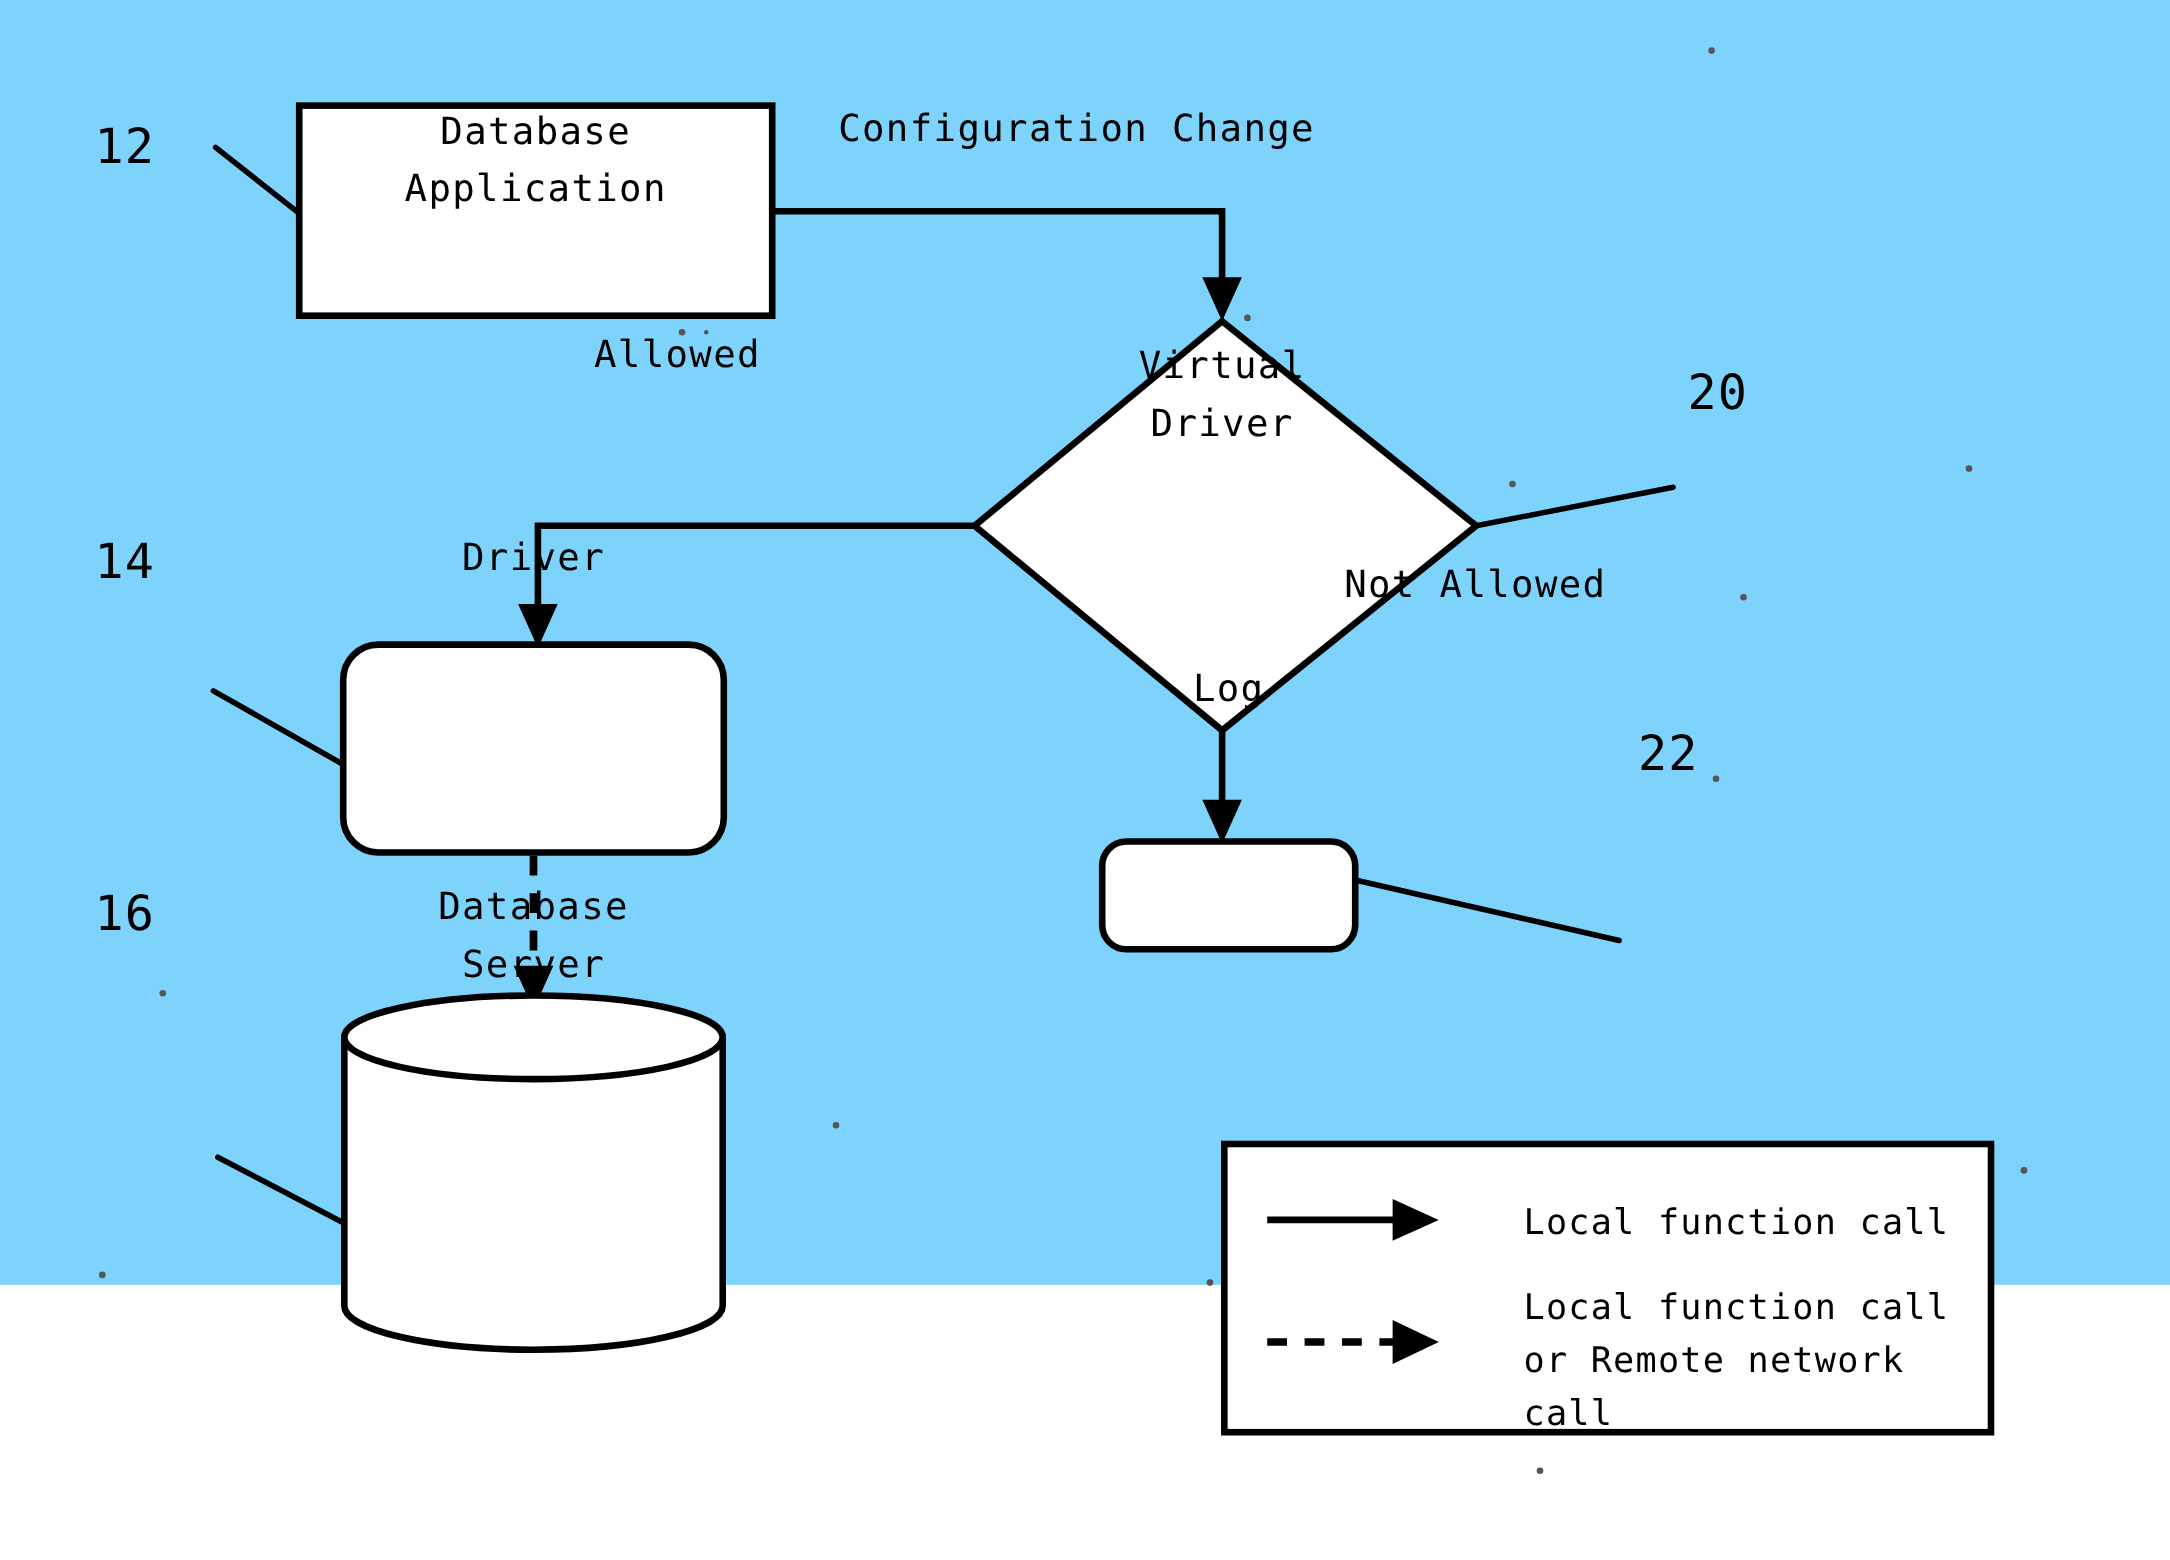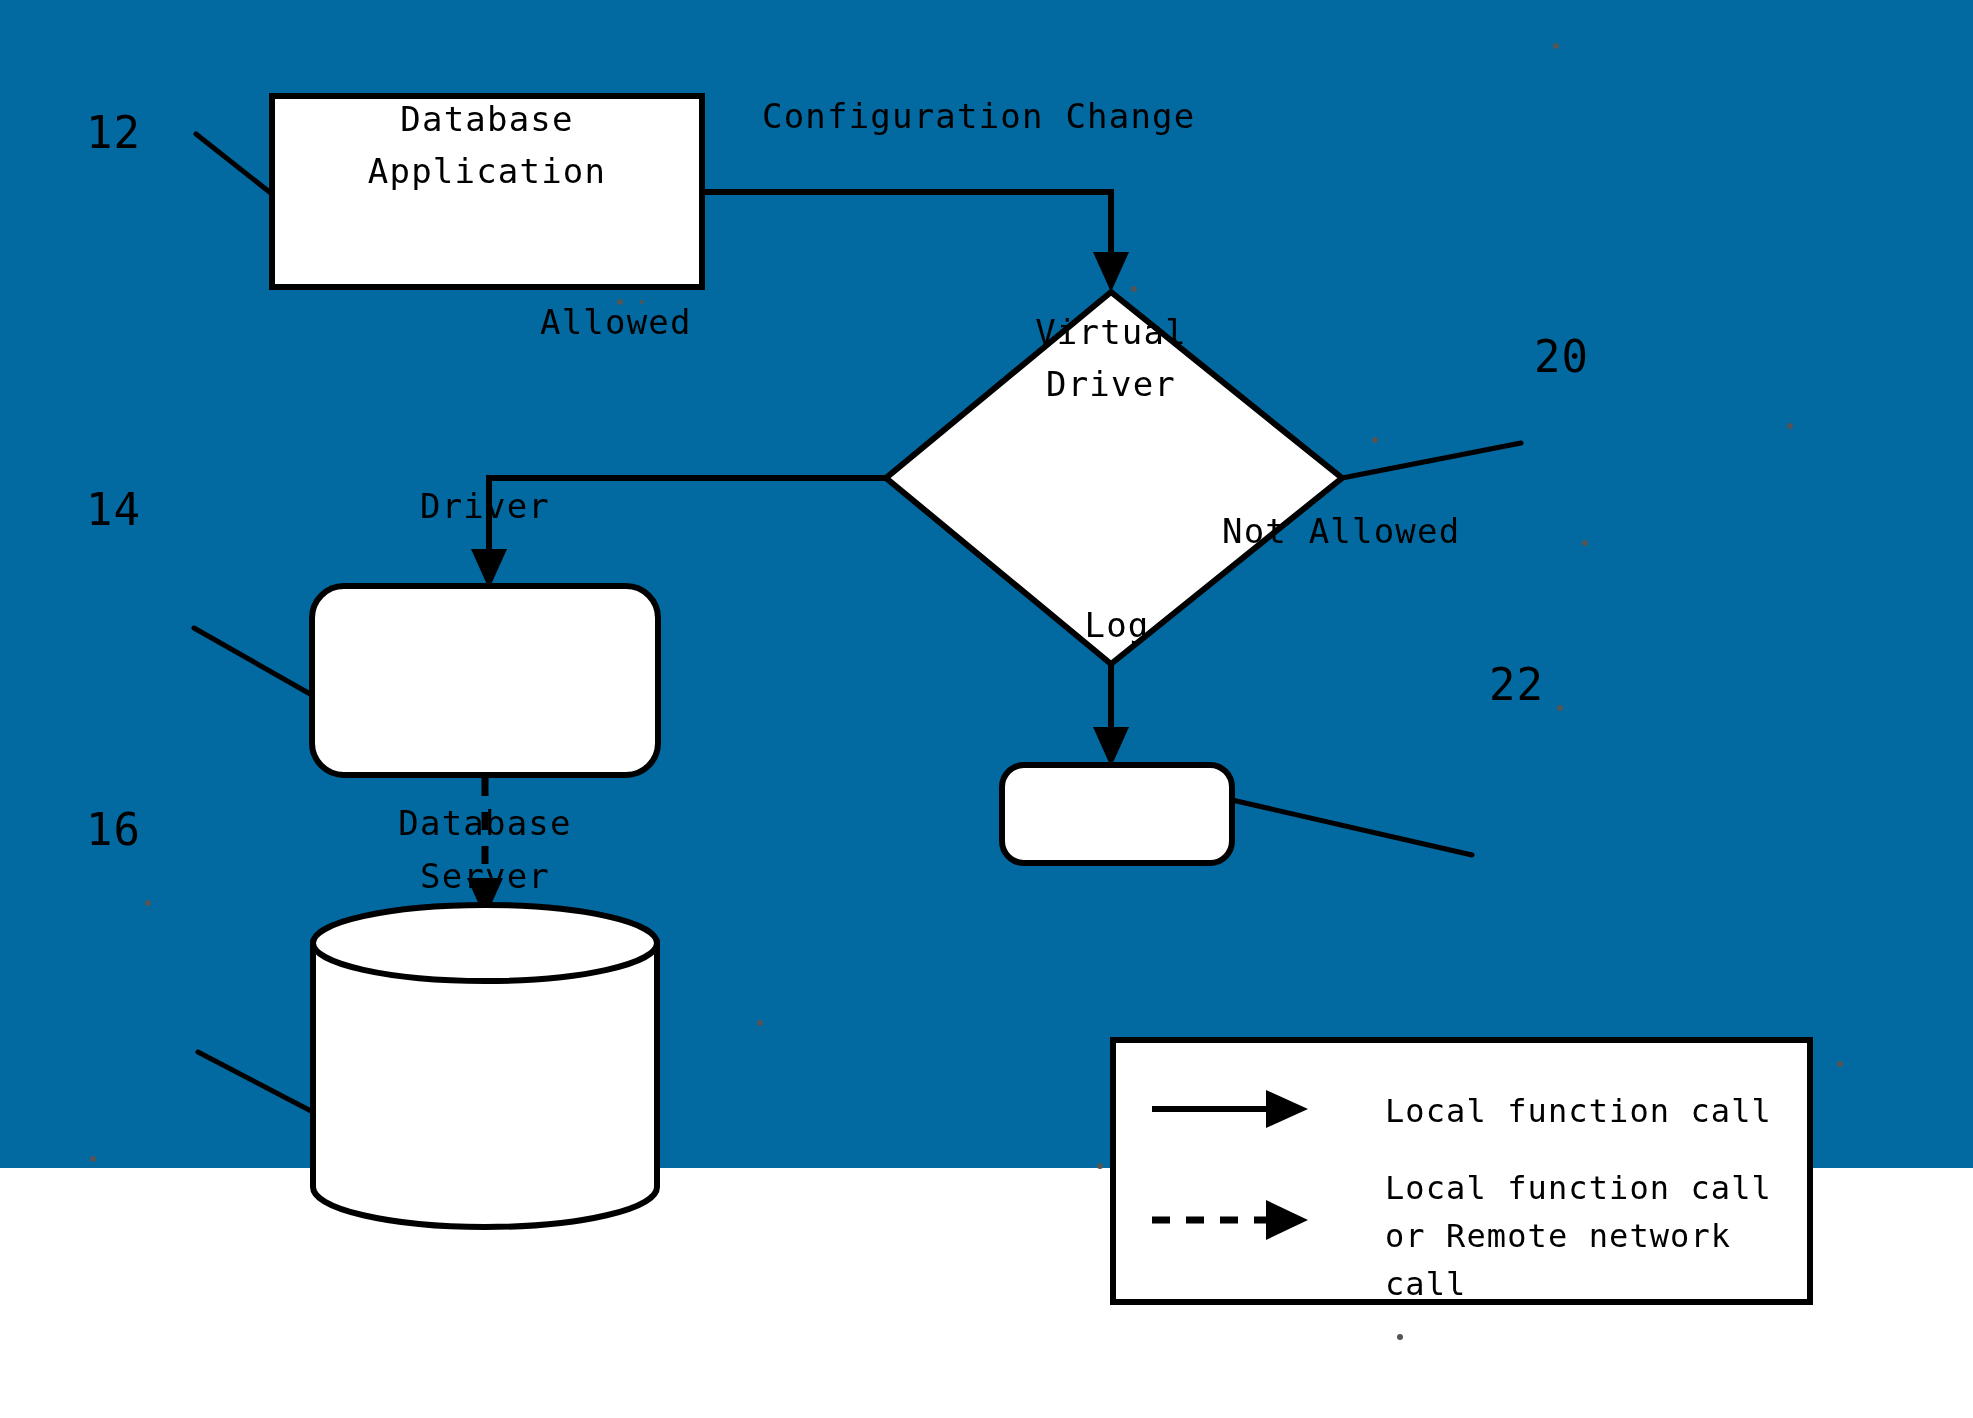--- a/index.html
+++ b/index.html
@@ -10,21 +10,21 @@
   body {
     width: 1973px;
     height: 1418px;
     font-family: "DejaVu Sans Mono", monospace;
     overflow: hidden;
   }
   #figure-root {
     position: relative;
     width: 1973px;
     height: 1168px;
-    background: #0369a1;
+    background: #7dd3fc;
   }
   svg.diagram {
     position: absolute;
     top: 0;
     left: 0;
     width: 1973px;
     height: 1418px;
     display: block;
   }
   .leader {

